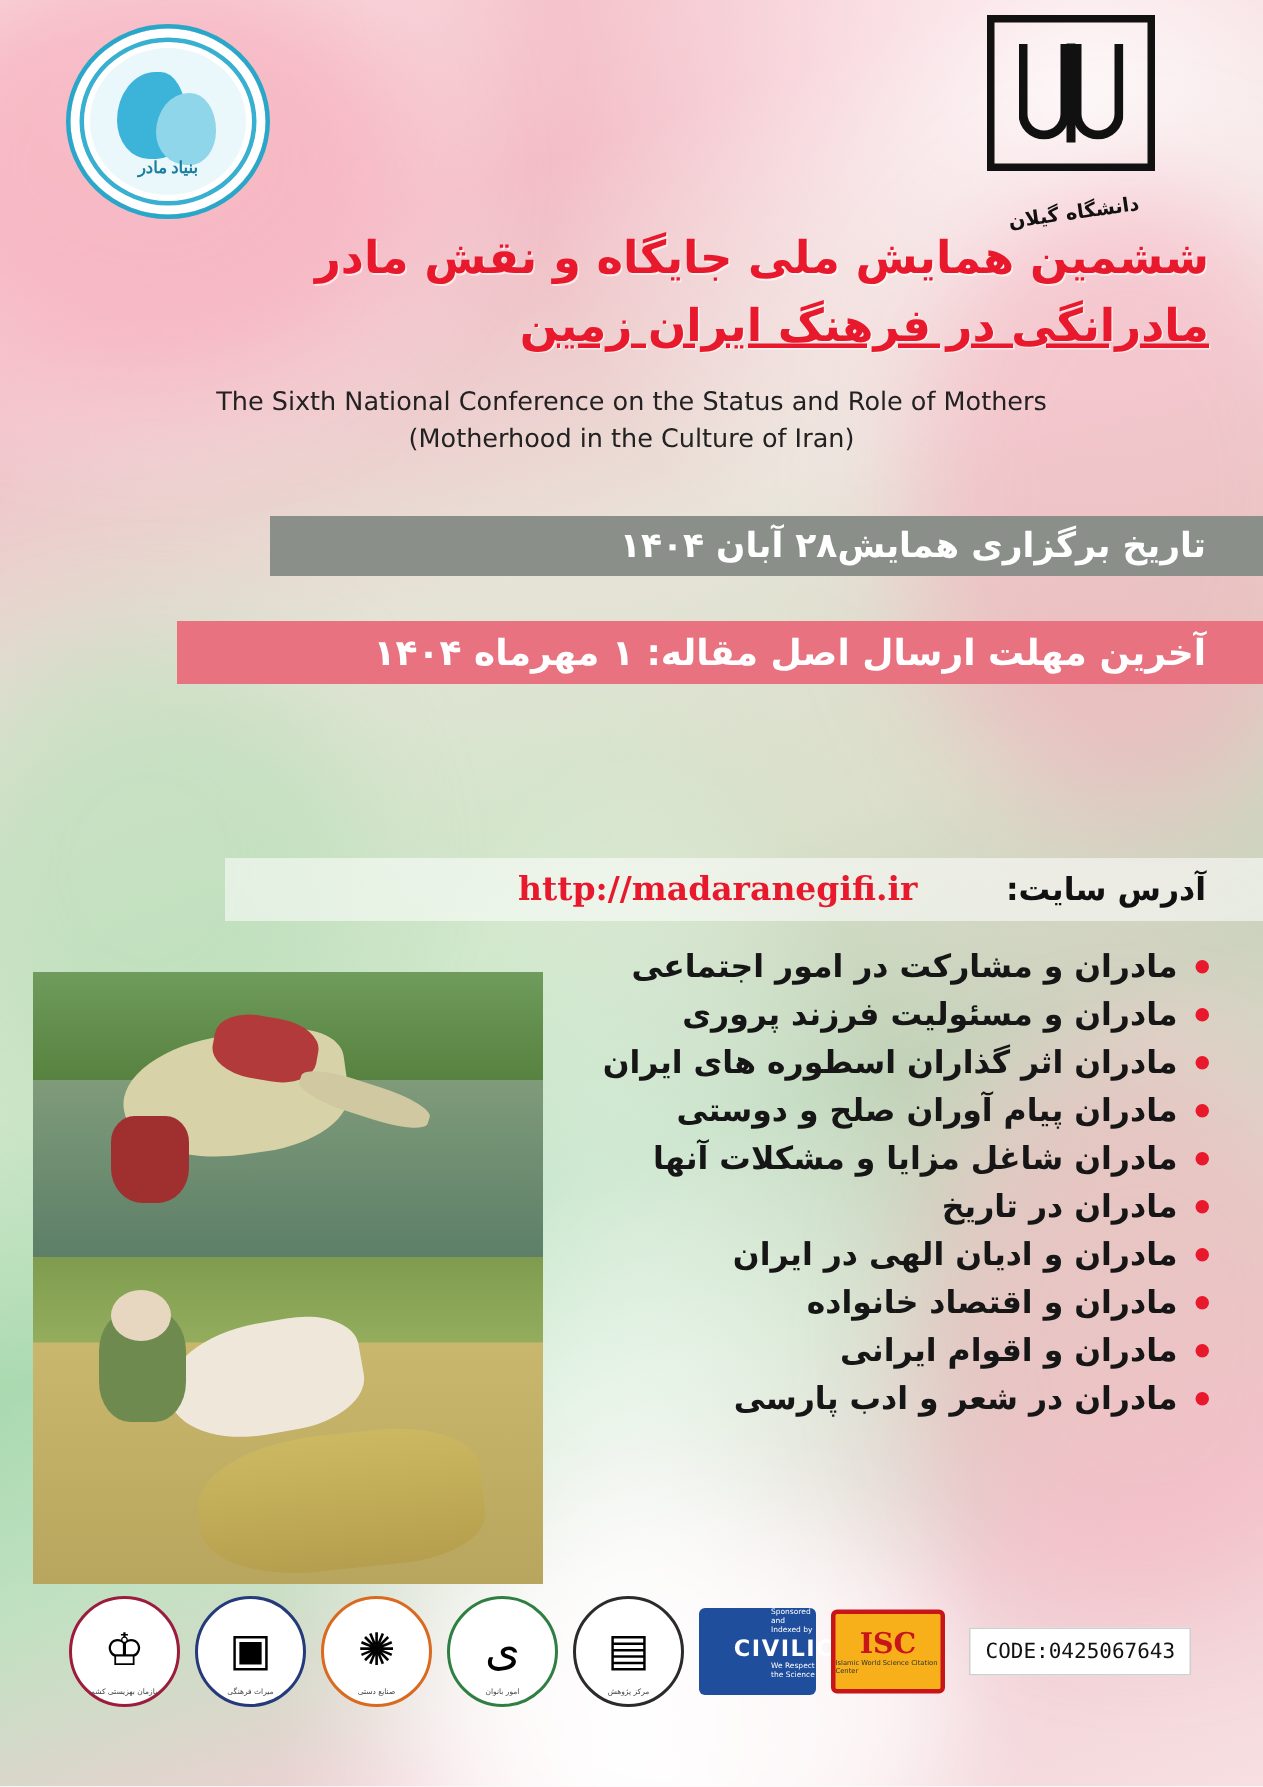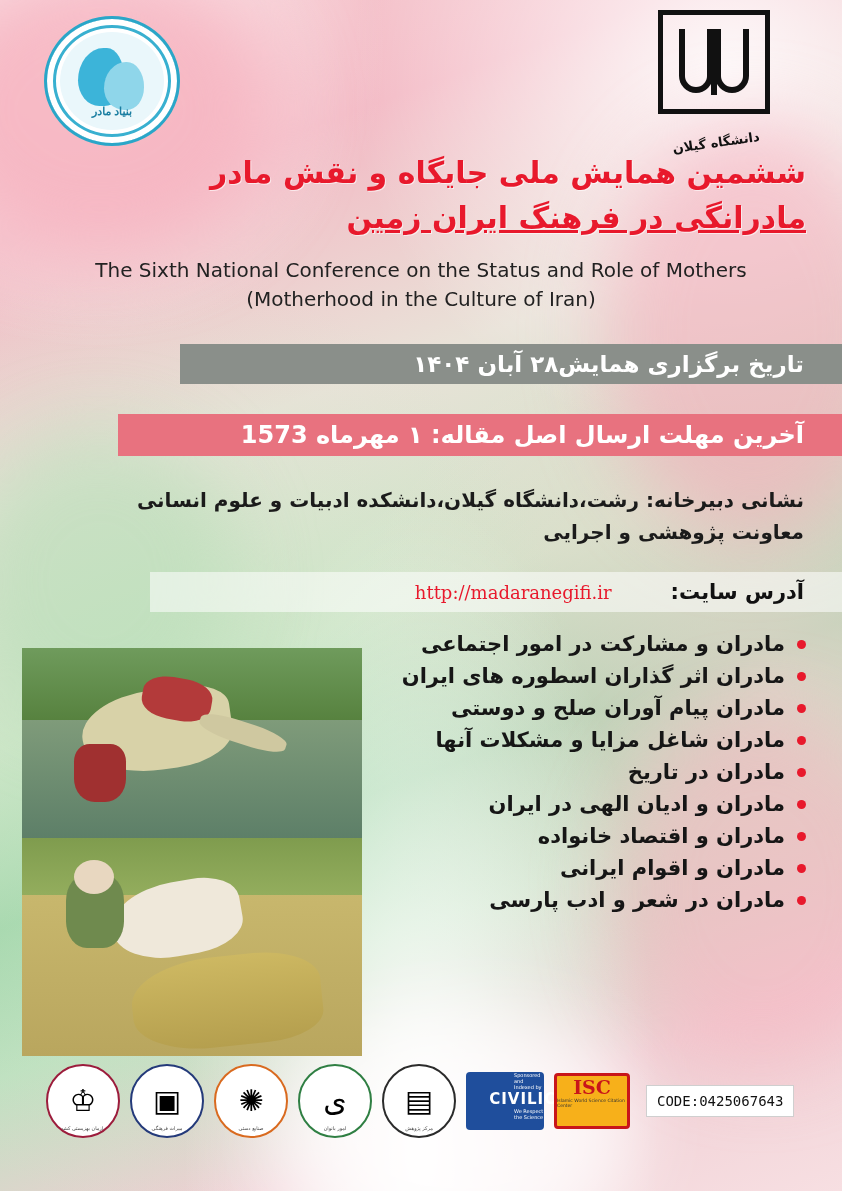--- a/index.html
+++ b/index.html
@@ -79,21 +79,21 @@
   
   .title-fa {
     position:absolute; left:0; right:36px; top:150px;
     text-align:right; direction:rtl;
     color:#e8192c; font-weight:bold; font-size:30px; line-height:1.5;
     text-shadow: 1px 1px 0 rgba(255,255,255,0.6);
   }
   .title-fa .l2 { display:block;text-decoration:underline; }
   .title-en {
     position:absolute; left:0; right:0; top:256px;
-    text-align:center; color:#222; font-size:20px; line-height:1.45;
+    text-align:center; color:#222; font-size:17px; line-height:1.45;
   }
 
   
   .bar {
     position:absolute; right:0; direction:rtl; text-align:right;
     padding:7px 38px 7px 20px; color:#fff; font-weight:bold;
   }
   .bar-date { top:344px; left:180px; background:#8a8f8a; font-size:23px;text-align:right; }
   .bar-deadline { top:414px; left:118px; background:#e8727f; font-size:24px; }
 
@@ -103,21 +103,21 @@
     font-size:20px; line-height:1.6; font-weight:bold;
   }
   .site-bar {
     position:absolute; right:0; left:150px; top:572px;
     background: rgba(255,255,255,0.55);
     padding:8px 38px 8px 16px;
     display:flex; align-items:center; justify-content:flex-start; gap:22px;
     direction:rtl;
   }
   .site-bar .label { color:#111; font-weight:bold; font-size:21px;margin-left:37px; }
-  .site-bar .url { color:#e8192c; font-weight:normal; font-size:18px; font-family:"DejaVu Serif", serif; }
+  .site-bar .url { color:#e8192c; font-weight:bold; font-size:22px; font-family:"DejaVu Serif", serif; }
 
   
   .topics {
     position:absolute; right:36px; top:632px; width:460px;
     direction:rtl; text-align:right;
   }
   .topic {
     display:flex; align-items:center; justify-content:flex-start;
     gap:12px; margin-bottom:8px;
   }
@@ -162,21 +162,21 @@
   .civilica {
     width:78px; height:58px; background:#1f4e9c; color:#fff;
     display:flex; flex-direction:column; align-items:center; justify-content:flex-start;
     border-radius:4px; flex:0 0 auto;padding-left:48px;
   }
   .civilica .top { font-size:5px; }
   .civilica .name { font-size:15px; font-weight:bold; letter-spacing:1px; }
   .civilica .bot { font-size:5px; }
   .isc {
     width:76px; height:56px; background:#f7b01a; border:3px solid #c8151a;
-    display:flex; flex-direction:column; align-items:center; 
+    display:flex; flex-direction:column; align-items:center; justify-content:center;
     border-radius:4px; flex:0 0 auto;
   }
   .isc .name { font-size:19px; font-weight:bold; color:#c8151a; font-family:"DejaVu Serif", serif; }
   .isc .bot { font-size:4.5px; color:#333; }
   .code-box {
     margin-left:6px; background:#ffffff; border:1px solid #cfcfcf;
     padding:7px 10px; font-size:14px; color:#111; font-family:"DejaVu Sans Mono", monospace;
     flex:0 0 auto;
   }
 </style>
@@ -213,36 +213,36 @@
     <span class="l2">مادرانگی در فرهنگ ایران زمین</span>
   </div>
 
   <div class="title-en">
     <div>The Sixth National Conference on the Status and Role of Mothers</div>
     <div>(Motherhood in the Culture of Iran)</div>
   </div>
 
   <div class="bar bar-date">تاریخ برگزاری همایش۲۸ آبان ۱۴۰۴</div>
 
-  <div class="bar bar-deadline">آخرین مهلت ارسال اصل مقاله: ۱ مهرماه 1573</div>
-
-  <div class="address">
-    <div>نشانی دبیرخانه: رشت،دانشگاه گیلان،دانشکده ادبیات و علوم انسانی</div>
-    <div>معاونت پژوهشی و اجرایی</div>
-  </div>
+  <div class="bar bar-deadline">آخرین مهلت ارسال اصل مقاله: ۱ مهرماه ۱۴۰۴</div>
+
 
   <div class="site-bar">
     <span class="label">آدرس سایت:</span>
     <span class="url">http://madaranegifi.ir</span>
   </div>
 
   <div class="topics">
     <div class="topic">
         <span class="dot"></span>
         <span class="txt">مادران و مشارکت در امور اجتماعی</span>
+      </div>
+    <div class="topic">
+        <span class="dot"></span>
+        <span class="txt">مادران و مسئولیت فرزند پروری</span>
       </div>
     <div class="topic">
         <span class="dot"></span>
         <span class="txt">مادران اثر گذاران اسطوره های ایران</span>
       </div>
     <div class="topic">
         <span class="dot"></span>
         <span class="txt">مادران پیام آوران صلح و دوستی</span>
       </div>
     <div class="topic">

